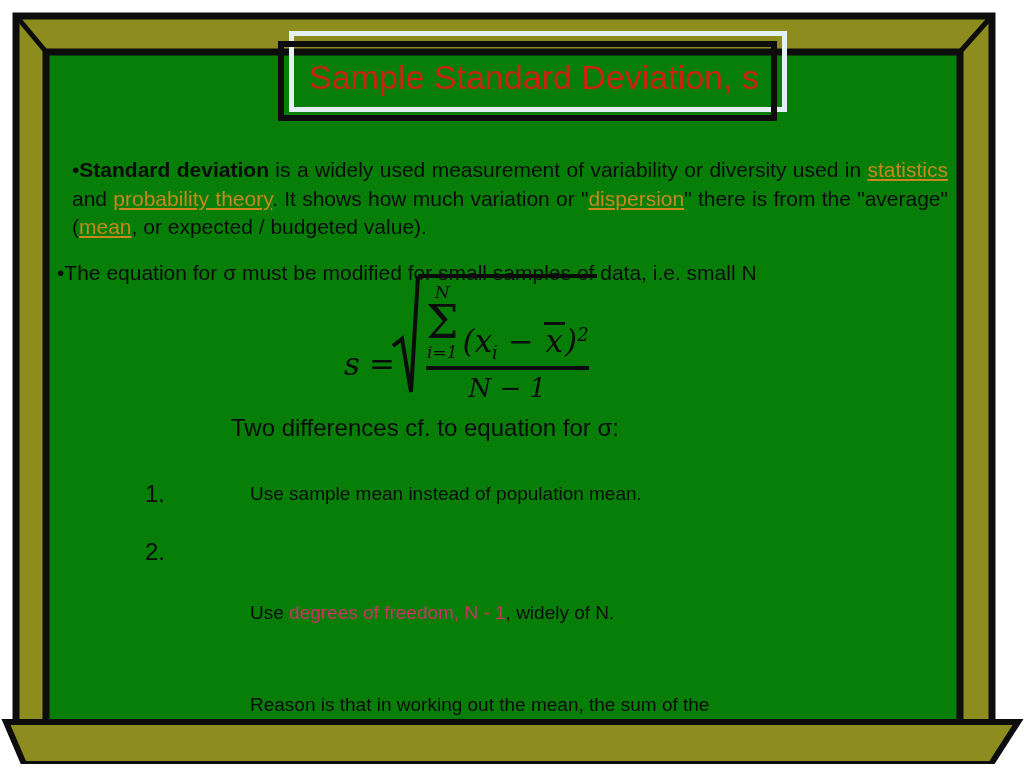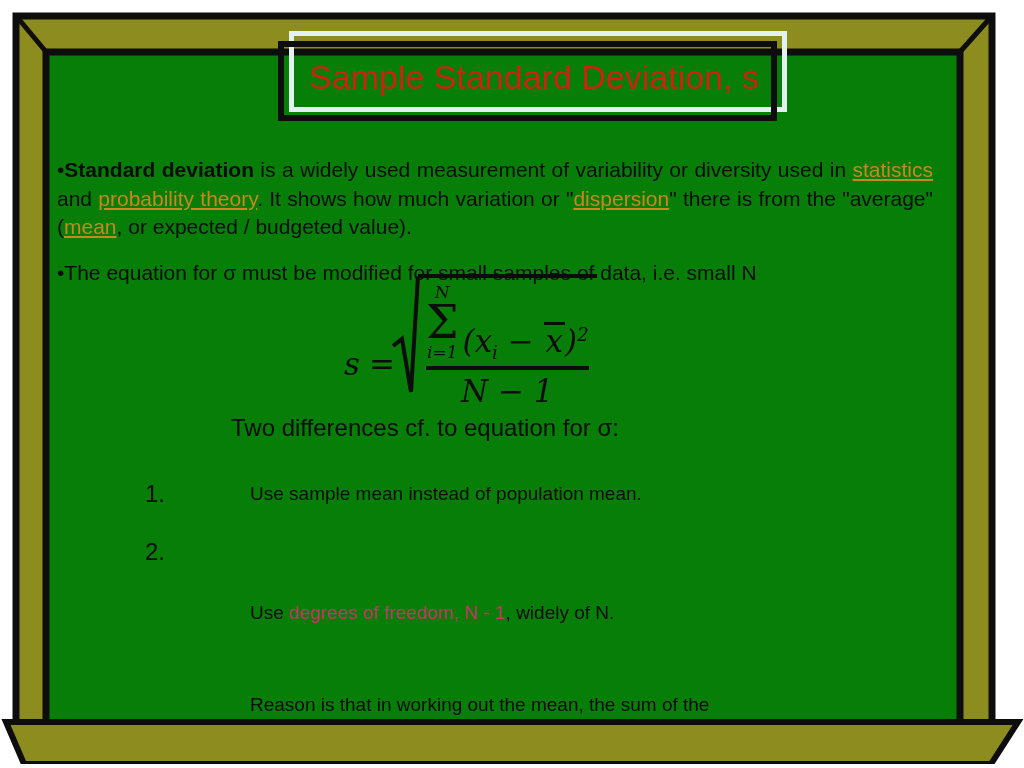--- a/index.html
+++ b/index.html
@@ -21,21 +21,21 @@
   
   .title-frame-light { left:289px; top:31px; width:498px; height:81px;
     border:5px solid var(--title-frame-light,#e4f1f3); box-sizing:border-box; }
   .title-frame-dark  { left:278px; top:41px; width:499px; height:80px;
     border:6px solid var(--ink,#0d0d0d); box-sizing:border-box; }
   .slide-title { left:285px; top:58px; width:498px; text-align:center;
     font-size:34px; line-height:38px; color:var(--title-red,#cc2211); white-space:nowrap; }
 
   
   .para { font-size:21px; line-height:28.5px; }
-  .para-1 { left:57px; top:135px; width:876px; text-align:justify; }
+  .para-1 { left:72px; top:135px; width:876px; text-align:justify; }
   .para-2 { left:57px; top:238px; width:900px; }
   .bold-lead { font-weight:bold; }
   a.doc-link, .doc-link { color:var(--link-gold,#c8871f); text-decoration:underline; cursor:pointer; }
 
   
   .equation { left:342px; top:268px; width:260px; height:134px;
     font-family:"DejaVu Serif","Liberation Serif",serif; font-style:italic;
     color:var(--ink-text,#0c0c0c); }
   .eq-lhs { position:absolute; left:0; top:344px; font-size:31px; }
   .eq-lhs { top:344px; } 
@@ -49,21 +49,21 @@
   .num { display:flex; align-items:center; }
   .sum-block { display:flex; flex-direction:column; align-items:center; line-height:1; margin-right:4px; }
   .sum-limit { font-size:17px; line-height:1.1; }
   .sum-sigma { font-size:46px; line-height:0.9; font-style:normal; }
   .expr { font-size:31px; line-height:1.1; white-space:nowrap;margin-top:40px; }
   .expr sub { font-size:18px; }
   .expr sup { font-size:18px; }
   .overbar { display:inline-block; border-top:3px solid var(--ink-text,#0c0c0c);
     line-height:1.05; padding:0 2px; }
   .frac-bar { height:4px; align-self:stretch; background:var(--ink-text,#0c0c0c); margin:3px 0 2px; }
-  .den { font-size:31px; margin-top:1px; }
+  .den { font-size:26px; margin-top:1px; }
 
   
   .subheading { left:231px; top:413px; font-size:24px; line-height:30px; }
   .list-num   { font-size:24px; line-height:30px; left:145px; }
   .num-1 { top:479px; }
   .num-2 { top:537px; }
   .list-text  { font-size:19px; line-height:30.5px; left:250px; white-space:pre-wrap; }
   .text-1 { top:479px; width:720px; }
   .text-2 { top:537px; width:720px; }
   .pink-em { color:var(--pink,#cc3366);margin-top:36px; }

